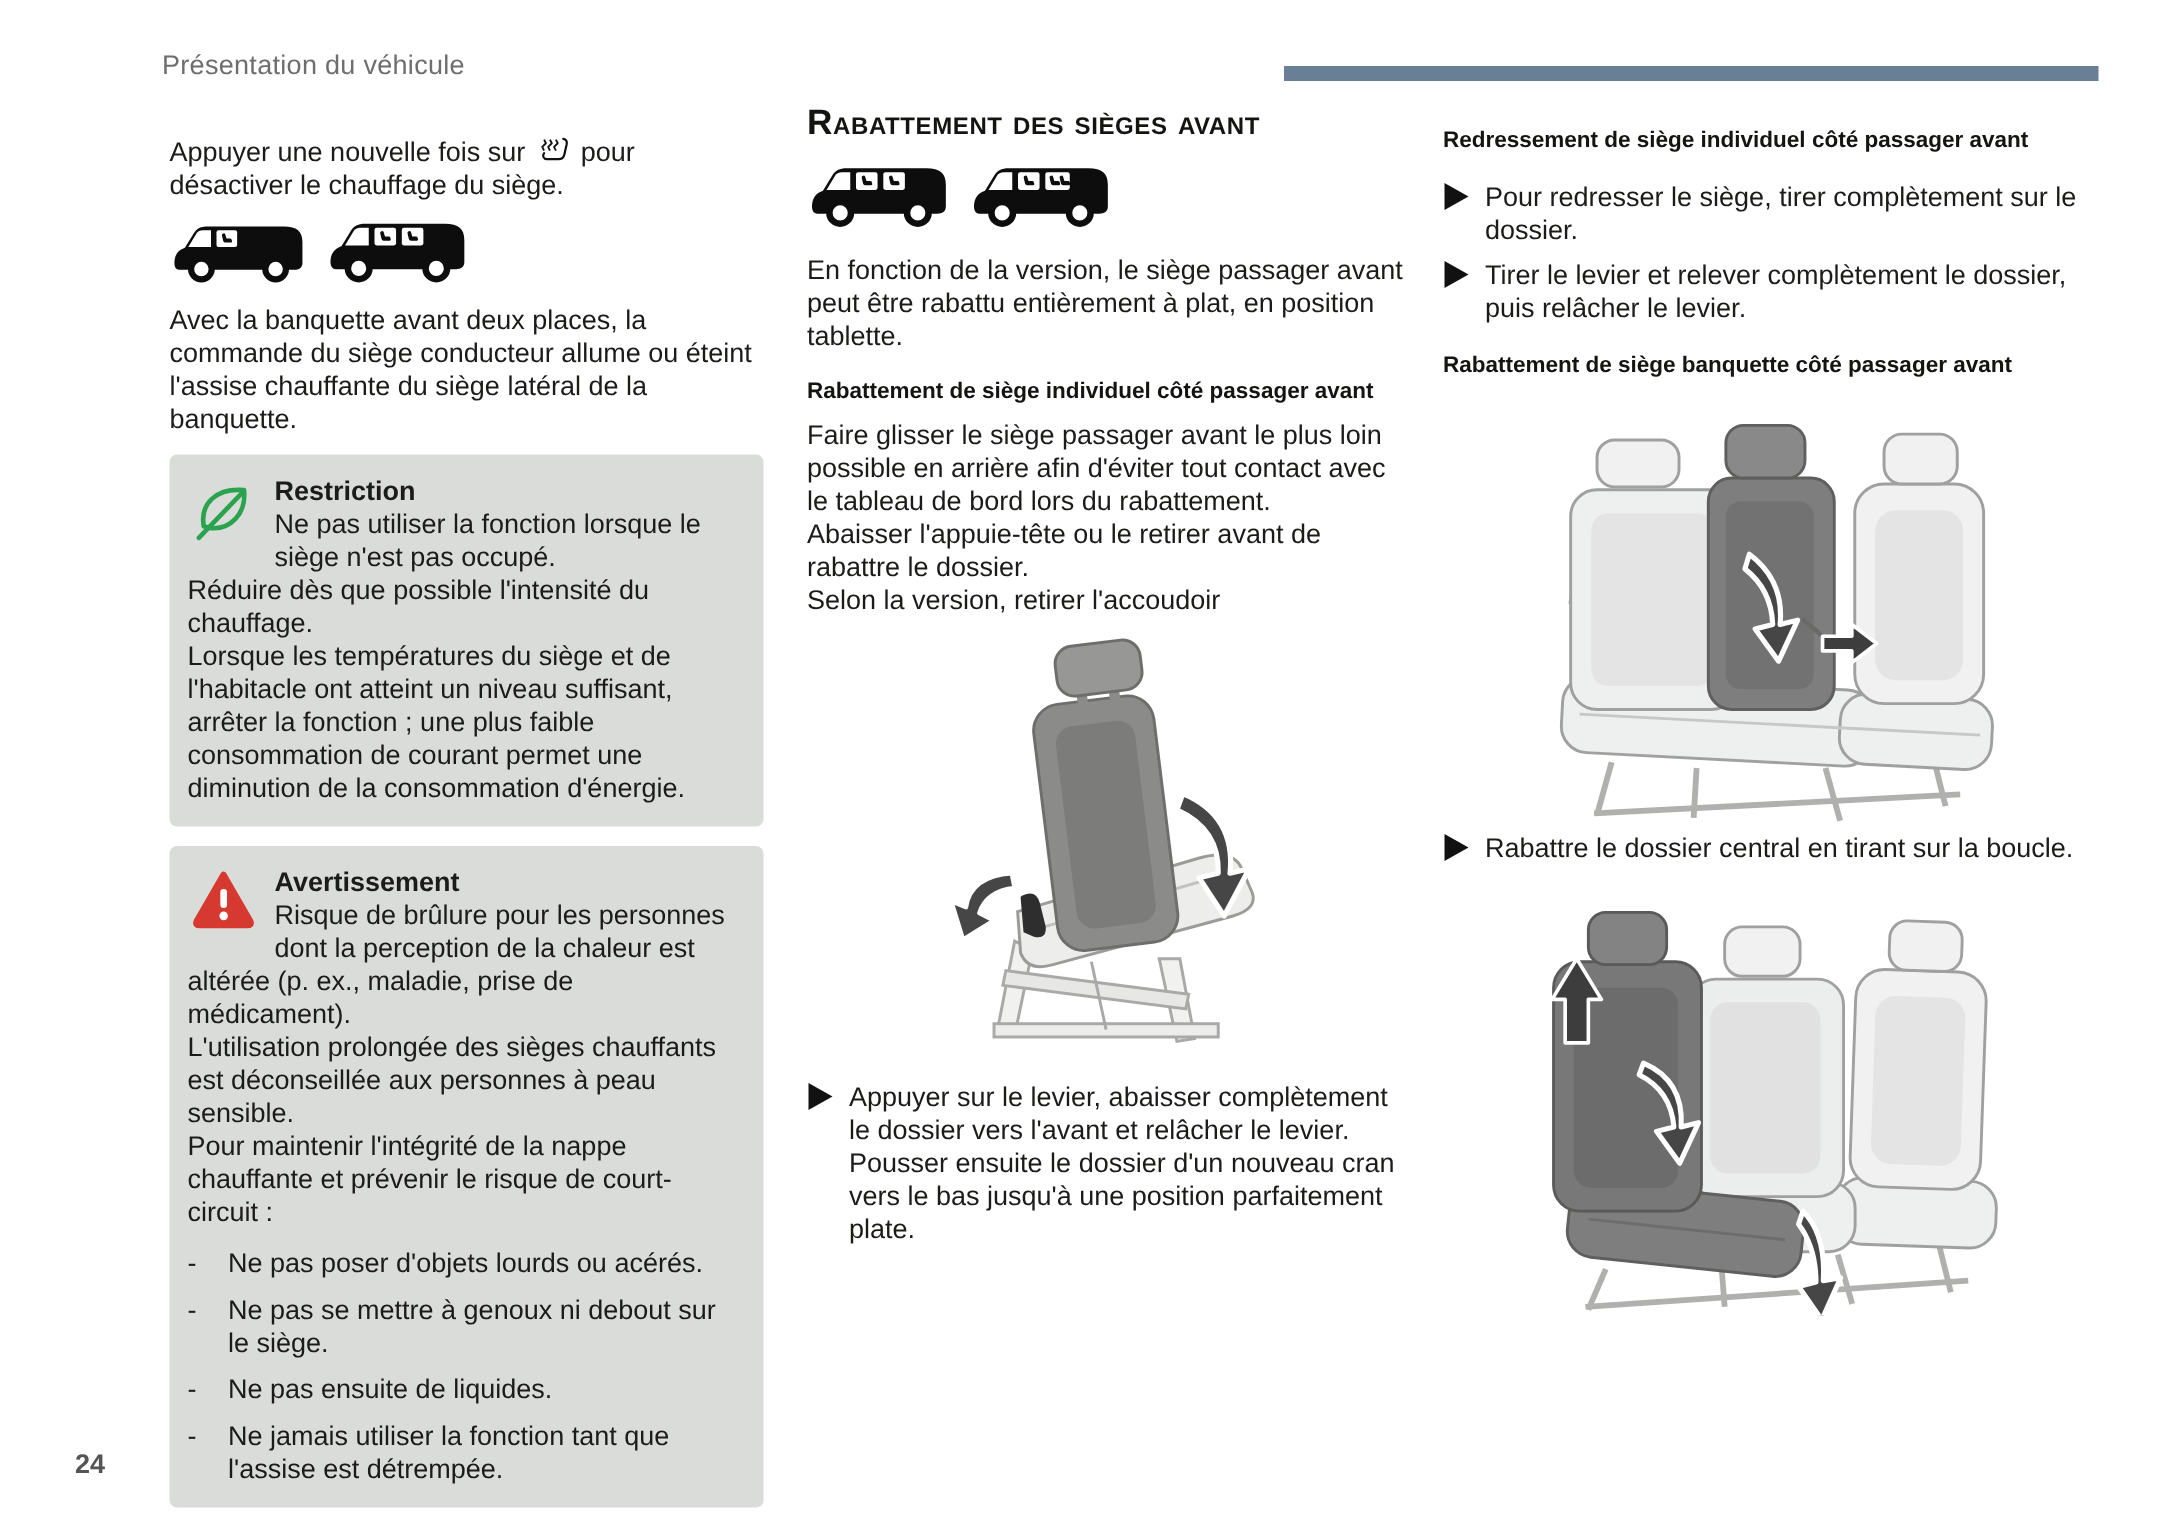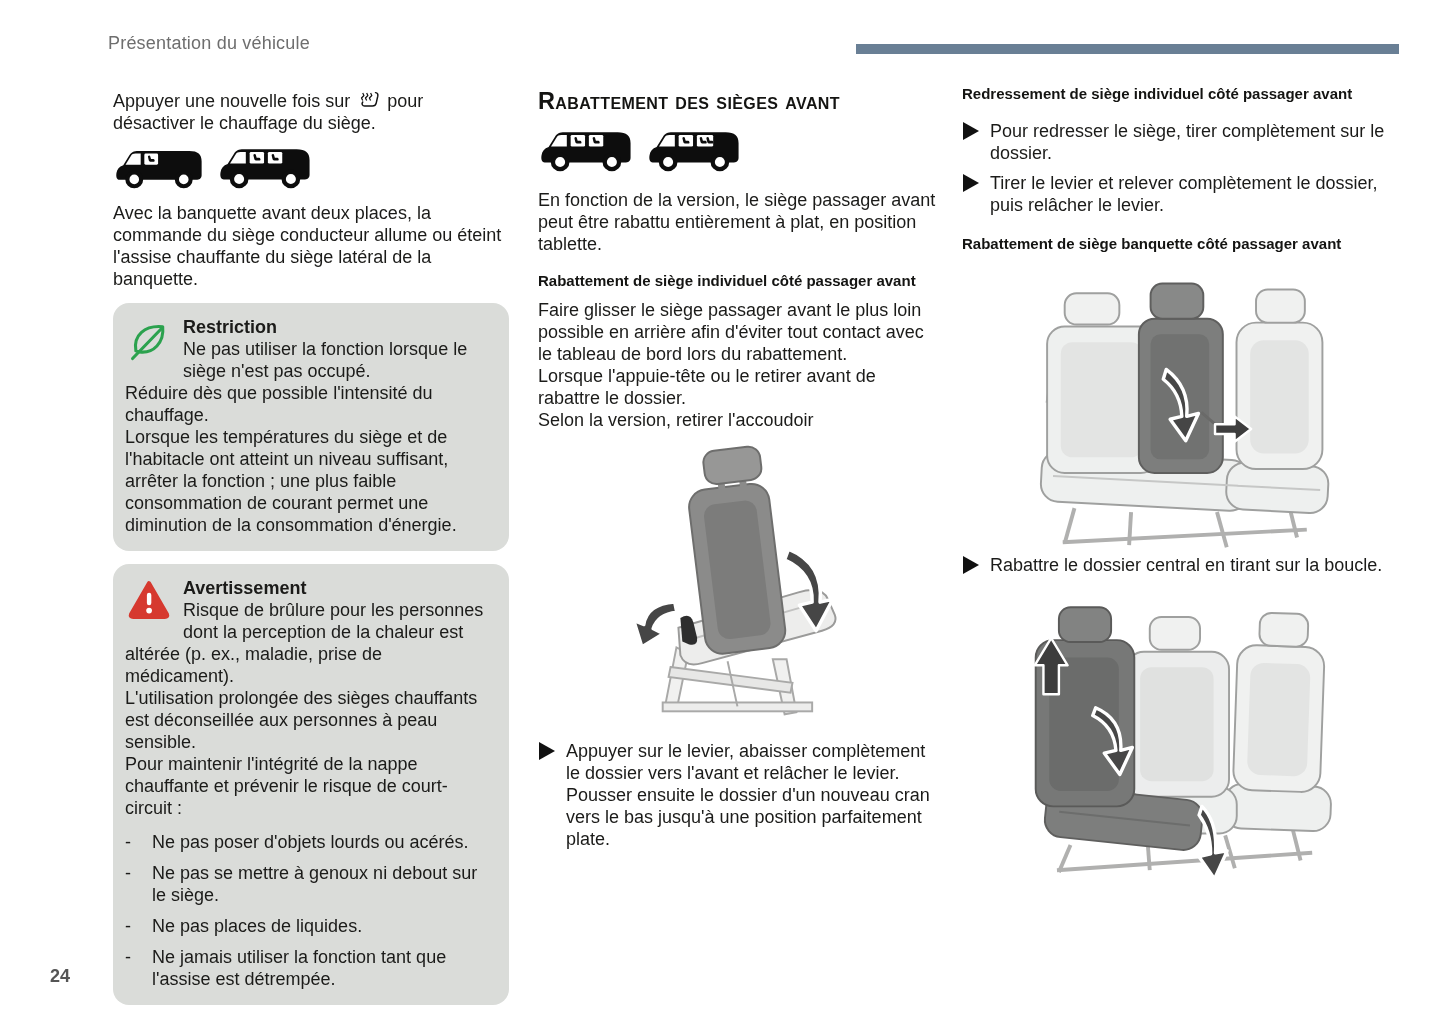--- a/index.html
+++ b/index.html
@@ -4,29 +4,29 @@
 <style>
   html,body{margin:0;padding:0;background:#ffffff;}
   .page{position:relative;width:1399px;height:1018px;background:#fff;
         font-family:"Liberation Sans", sans-serif;color:#1b1b19;overflow:hidden;}
   .hdr{position:absolute;left:108px;top:33px;font-size:18px;color:#6e6e6e;letter-spacing:.2px;}
   .accent-bar{position:absolute;left:856px;top:44px;width:589px;height:10px;background:#697F95;}
   .pagenum{position:absolute;left:50px;top:966px;font-size:18px;font-weight:700;color:#555;}
 
   .col{position:absolute;top:90px;}
   .col1{left:113px;width:396px;}
-  .col2{left:538px;width:398px;top:88px;}
+  .col2{left:538px;width:398px;top:68px;}
   .col3{left:962px;width:424px;top:82px;}
 
   p,.para{margin:0;font-size:18px;line-height:22px;}
   .mt6{margin-top:6px;}.mt14{margin-top:14px;}
 
   .vanrow{display:flex;align-items:flex-end;gap:16px;margin:8px 0 12px 2px;}
 
-  .notebox{background:#DADCD9;border-radius:16px;padding:13px 20px 15px 12px;margin-top:13px;}
+  .notebox{background:#DADCD9;border-radius:5px;padding:13px 20px 15px 12px;margin-top:13px;}
   .notebox .nicon{float:left;width:44px;height:46px;margin:2px 12px 4px 2px;}
   .ntitle{font-weight:700;font-size:18px;line-height:22px;}
   .dashlist{margin-top:12px;}
   .dashitem{display:flex;margin-top:9px;font-size:18px;line-height:22px;}
   .dashitem .dm{width:27px;flex:0 0 27px;}
 
   .sec-title{font-variant:small-caps;font-weight:700;font-size:23.5px;line-height:27px;
              letter-spacing:.4px;color:#141412;}
   .sub-title{font-weight:700;font-size:15px;line-height:24px;margin-top:14px;color:#141412;}
 
@@ -116,21 +116,21 @@
         <div class="dashitem">
           <span class="dm">-</span>
           <span>Ne pas poser d'objets lourds ou acérés.</span>
         </div>
         <div class="dashitem">
           <span class="dm">-</span>
           <span>Ne pas se mettre à genoux ni debout sur le siège.</span>
         </div>
         <div class="dashitem">
           <span class="dm">-</span>
-          <span>Ne pas places de liquides.</span>
+          <span>Ne pas ensuite de liquides.</span>
         </div>
         <div class="dashitem">
           <span class="dm">-</span>
           <span>Ne jamais utiliser la fonction tant que l'assise est détrempée.</span>
         </div>
       </div>
     </div>
   </div>
 
   <div class="col col2">
@@ -153,21 +153,21 @@
         <use href="#mseat" x="60" y="12"></use>
       </svg>
     </div>
 
     <p class="para">En fonction de la version, le siège passager avant peut être rabattu entièrement à plat, en position tablette.</p>
 
     <div class="sub-title">Rabattement de siège individuel côté passager avant</div>
 
     <div class="mt6">
       <div class="para">Faire glisser le siège passager avant le plus loin possible en arrière afin d'éviter tout contact avec le tableau de bord lors du rabattement.</div>
-      <div class="para">Lorsque l'appuie-tête ou le retirer avant de rabattre le dossier.</div>
+      <div class="para">Abaisser l'appuie-tête ou le retirer avant de rabattre le dossier.</div>
       <div class="para">Selon la version, retirer l'accoudoir</div>
     </div>
 
     <figure style="margin:4px 0 0 42px;">
       <svg class="illu" viewBox="0 0 310 300" width="305" height="295">
 
         <g stroke="#a9a9a8" fill="#f1f1f0" stroke-width="2">
           <path d="M98,216 L86,278 l12,2 12,-58 z"></path>
           <path d="M196,228 L208,284 l12,-2 -10,-54 z"></path>
           <rect x="84" y="272" width="152" height="9" fill="#ededec"></rect>

